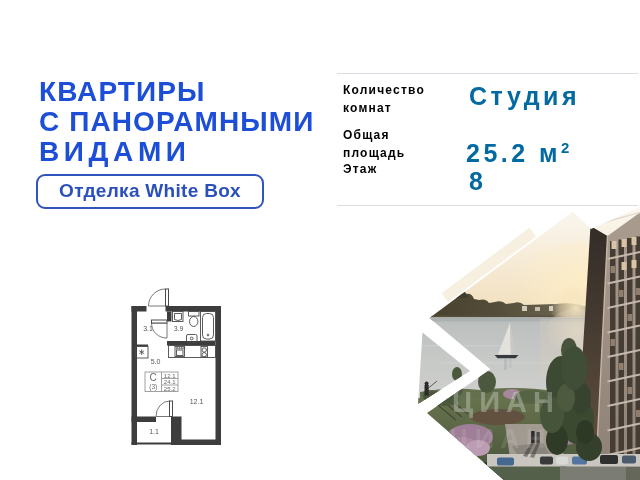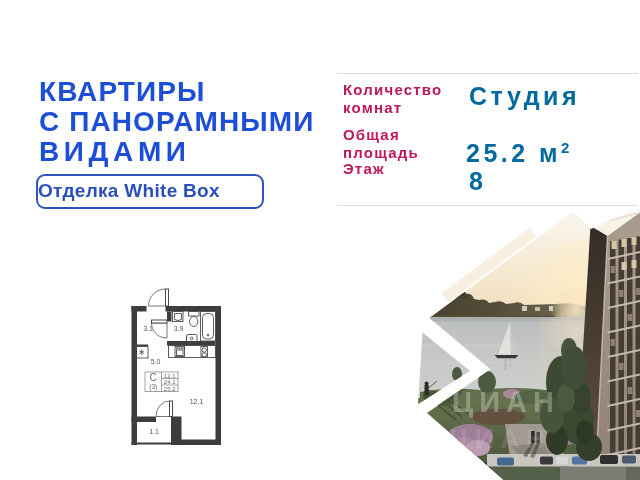--- a/index.html
+++ b/index.html
@@ -1,22 +1,22 @@
 <!DOCTYPE html>
 <html><head>
 <meta charset="utf-8">
 <style>
 html,body{margin:0;padding:0;width:640px;height:480px;background:#ffffff;overflow:hidden}
 *{box-sizing:border-box}
 body{font-family:"Liberation Sans",sans-serif;position:relative}
 .abs{position:absolute}
 .head{left:39px;top:77px;color:#1d4ed8;font-weight:bold;font-size:28px;line-height:29.8px;letter-spacing:1.1px;white-space:pre}
-.btn{left:36px;top:174px;width:228px;height:35px;border:2px solid #2f54bb;border-radius:9px;color:#2b50bc;font-size:19px;font-weight:bold;line-height:30px;letter-spacing:0.3px}
+.btn{left:36px;top:174px;width:228px;height:35px;border:2px solid #2f54bb;border-radius:9px;color:#2b50bc;font-size:19px;font-weight:bold;text-align:center;line-height:30px;letter-spacing:0.3px}
 .sep{height:1px;background:#dadde3;left:337px;width:301px}
-.lab{left:343px;color:#be185d;font-size:15px;line-height:18px;font-weight:bold;letter-spacing:1.2px}
+.lab{left:343px;color:#000000;font-size:12px;line-height:18px;font-weight:bold;letter-spacing:1.2px}
 .val{left:469px;color:#0369a1;font-size:25px;font-weight:bold;letter-spacing:3.5px}
 </style>
 </head>
 <body>
 <div class="abs head">КВАРТИРЫ
 С ПАНОРАМНЫМИ
 <span style="letter-spacing:4.6px">ВИДАМИ</span></div>
 <div class="abs btn">Отделка White Box</div>
 <div class="abs sep" style="top:73px"></div>
 <div class="abs sep" style="top:205px"></div>

